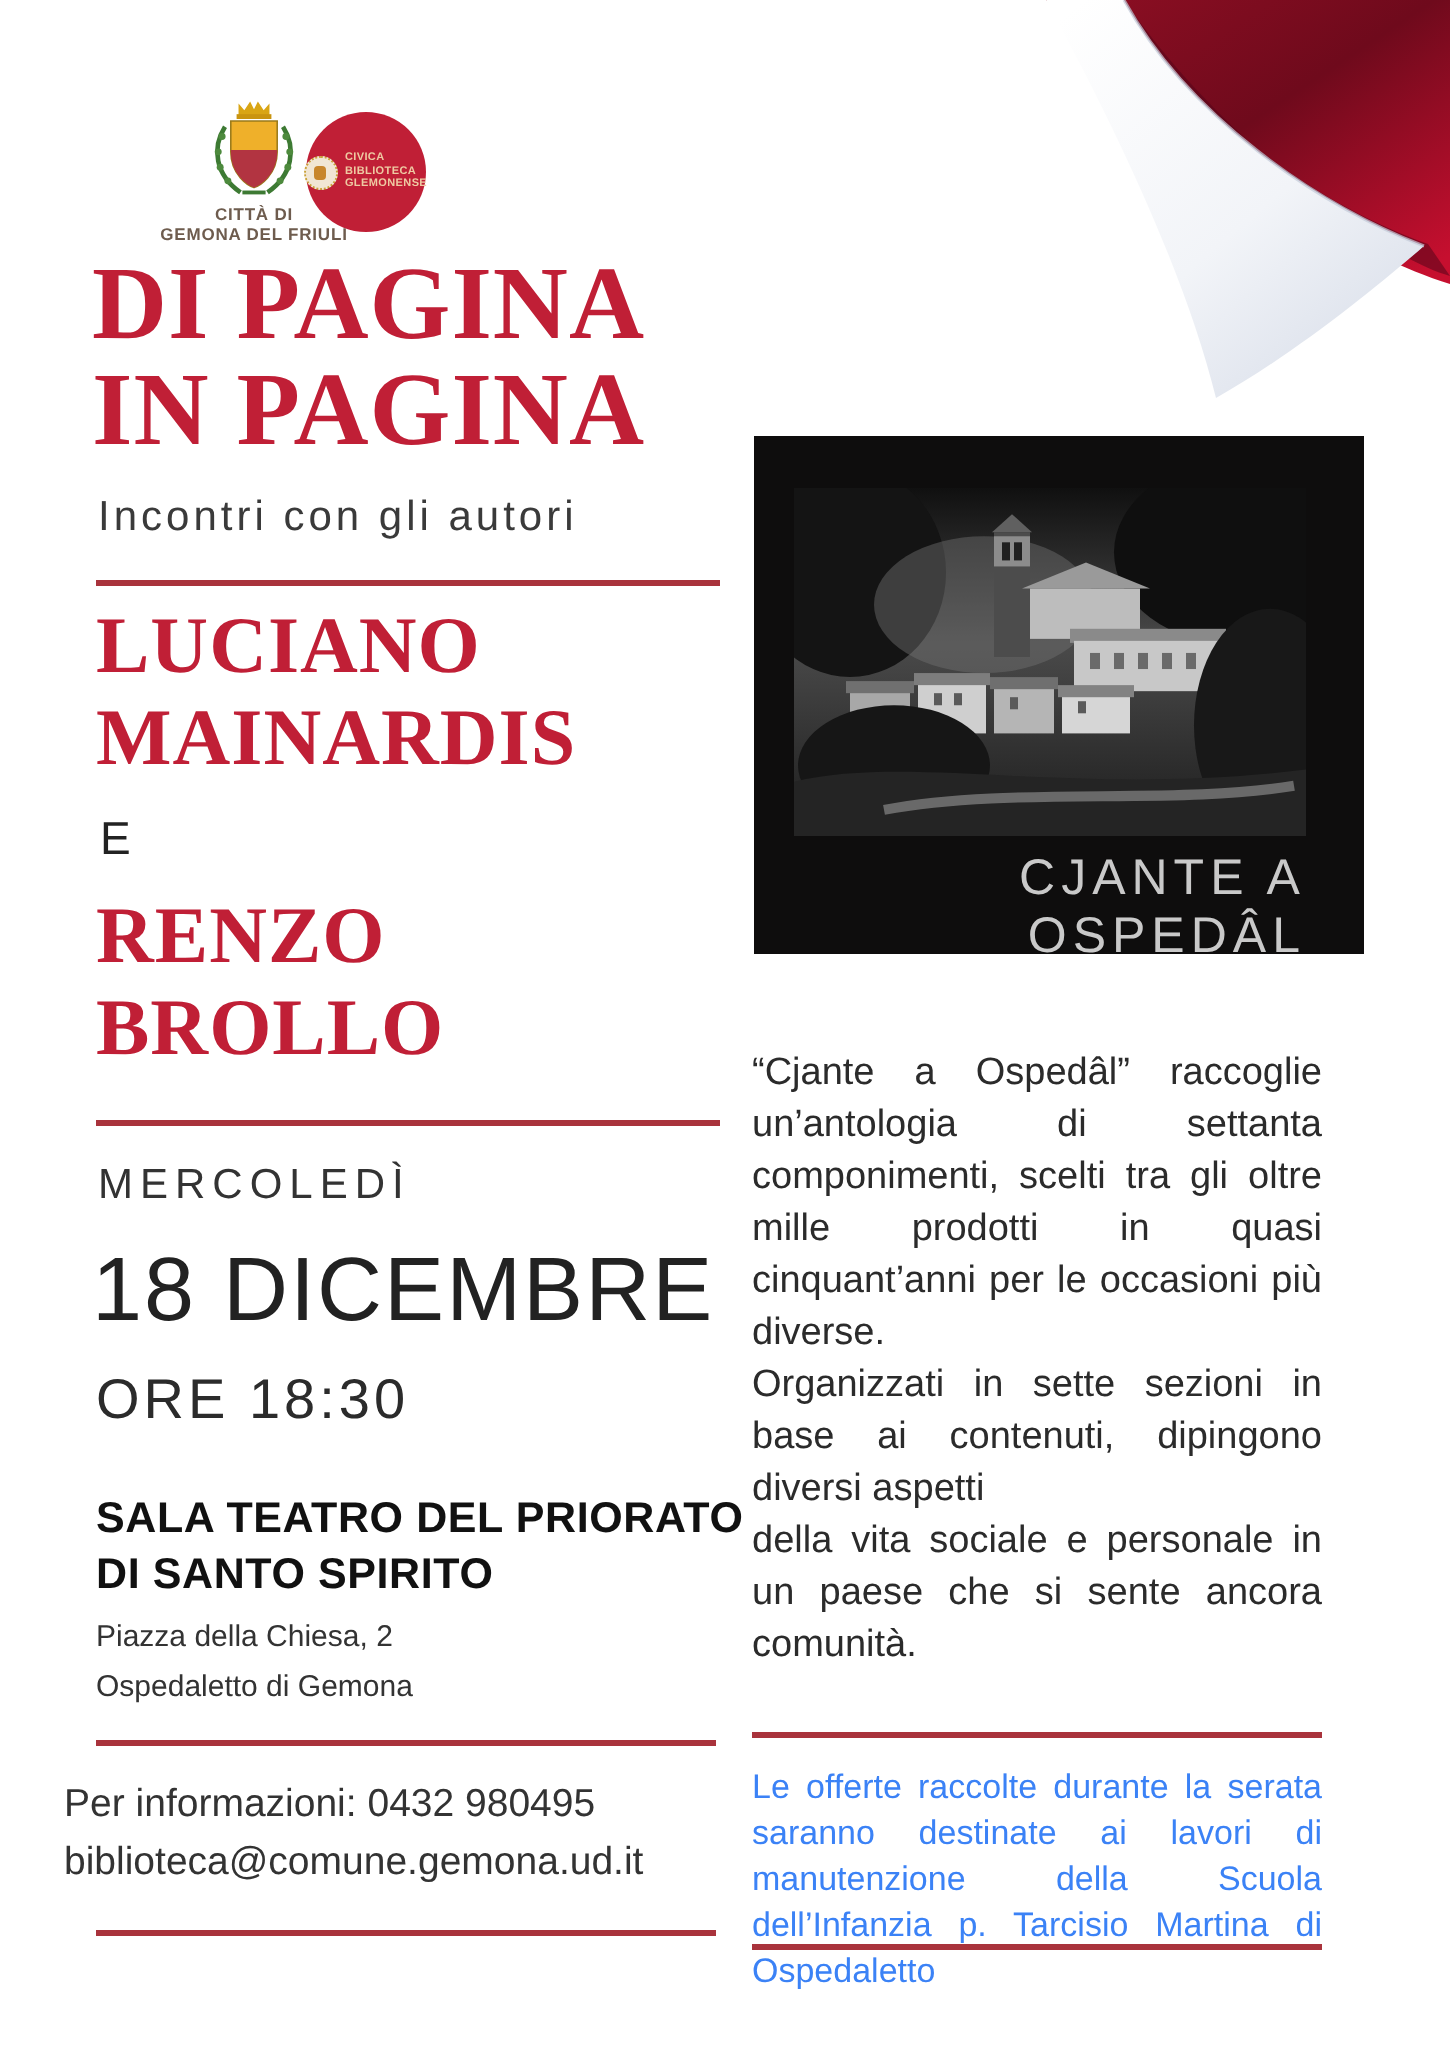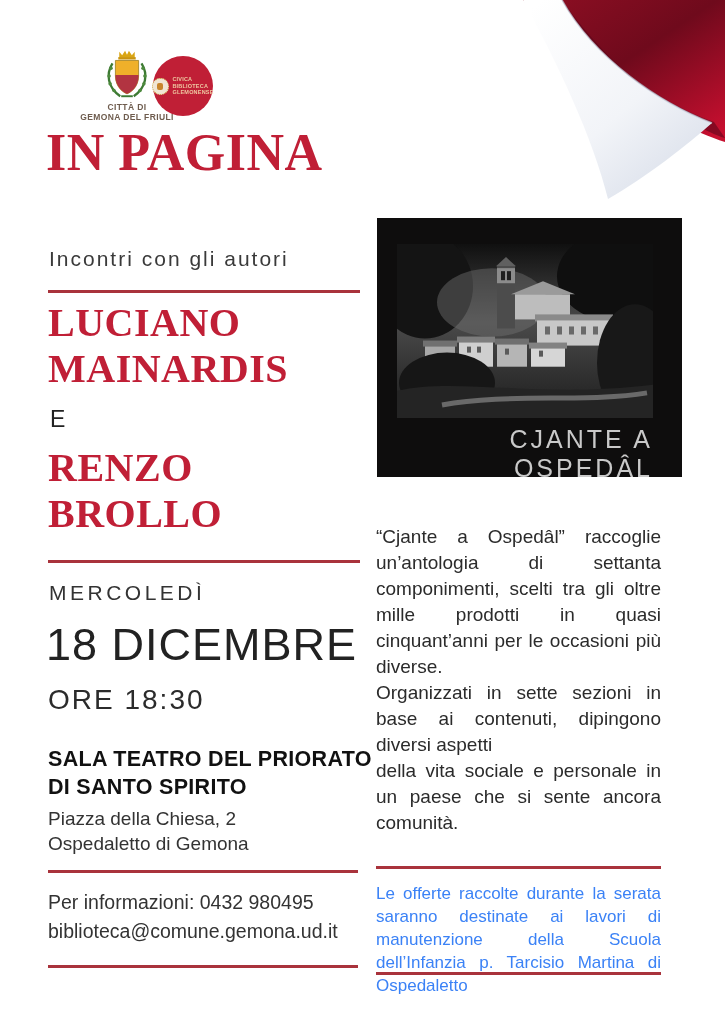--- a/index.html
+++ b/index.html
@@ -41,22 +41,22 @@
   .conjunction { font-size:23px; color:#222; margin:14px 0 12px 2px; }
   .weekday { position:absolute; left:49px; top:581px; font-size:21px;
     letter-spacing:3.5px; color:#333; }
   .event-date { position:absolute; left:46px; top:619px; font-size:45px;
     letter-spacing:1px; color:#222; font-weight:normal; }
   .event-time { position:absolute; left:48px; top:684px; font-size:28px;
     letter-spacing:2px; color:#2b2b2b; }
   .venue { position:absolute; left:48px; top:745px; }
   .venue-name { font-size:21.5px; line-height:28px; font-weight:bold;
     color:#111; letter-spacing:.3px; }
-  .venue-addr { font-size:19px; line-height:25px; color:#333; margin-top:5px; }
-  .contact { position:absolute; left:48px; top:888px; font-size:19.5px;
+  .venue-addr { font-size:15px; line-height:25px; color:#333; margin-top:5px; }
+  .contact { position:absolute; left:32px; top:888px; font-size:19.5px;
     line-height:29px; color:#333; }
 
   
   .cover { position:absolute; left:377px; top:218px; width:305px; height:259px;
     background:var(--cover-bg,#0e0d0d); }
   .cover-photo { position:absolute; left:20px; top:26px; width:256px; height:174px; }
   .cover-title { position:absolute; left:10px; top:207px; width:266px;
     text-align:right; font-size:25px; letter-spacing:3px; color:#c9c9c9; }
   .cover-credit { position:absolute; left:10px; top:235px; width:266px;
     text-align:right; font-size:11px; letter-spacing:.5px; color:#8f8f8f; }
@@ -118,20 +118,21 @@
   <div class="lib-logo">
     <span class="emblem"></span>
     <span class="lib-text">
       <div>CIVICA</div>
       <div>BIBLIOTECA</div>
       <div>GLEMONENSE</div>
     </span>
   </div>
 
   <h1 class="main-title">
+    <div>DI PAGINA</div>
     <div>IN PAGINA</div>
   </h1>
   <div class="subtitle">Incontri con gli autori</div>
 
   <div class="rule" style="left:48px; top:290px; width:312px;"></div>
 
   <div class="authors">
     <div class="author-name">
       <div>LUCIANO</div>
       <div>MAINARDIS</div>

